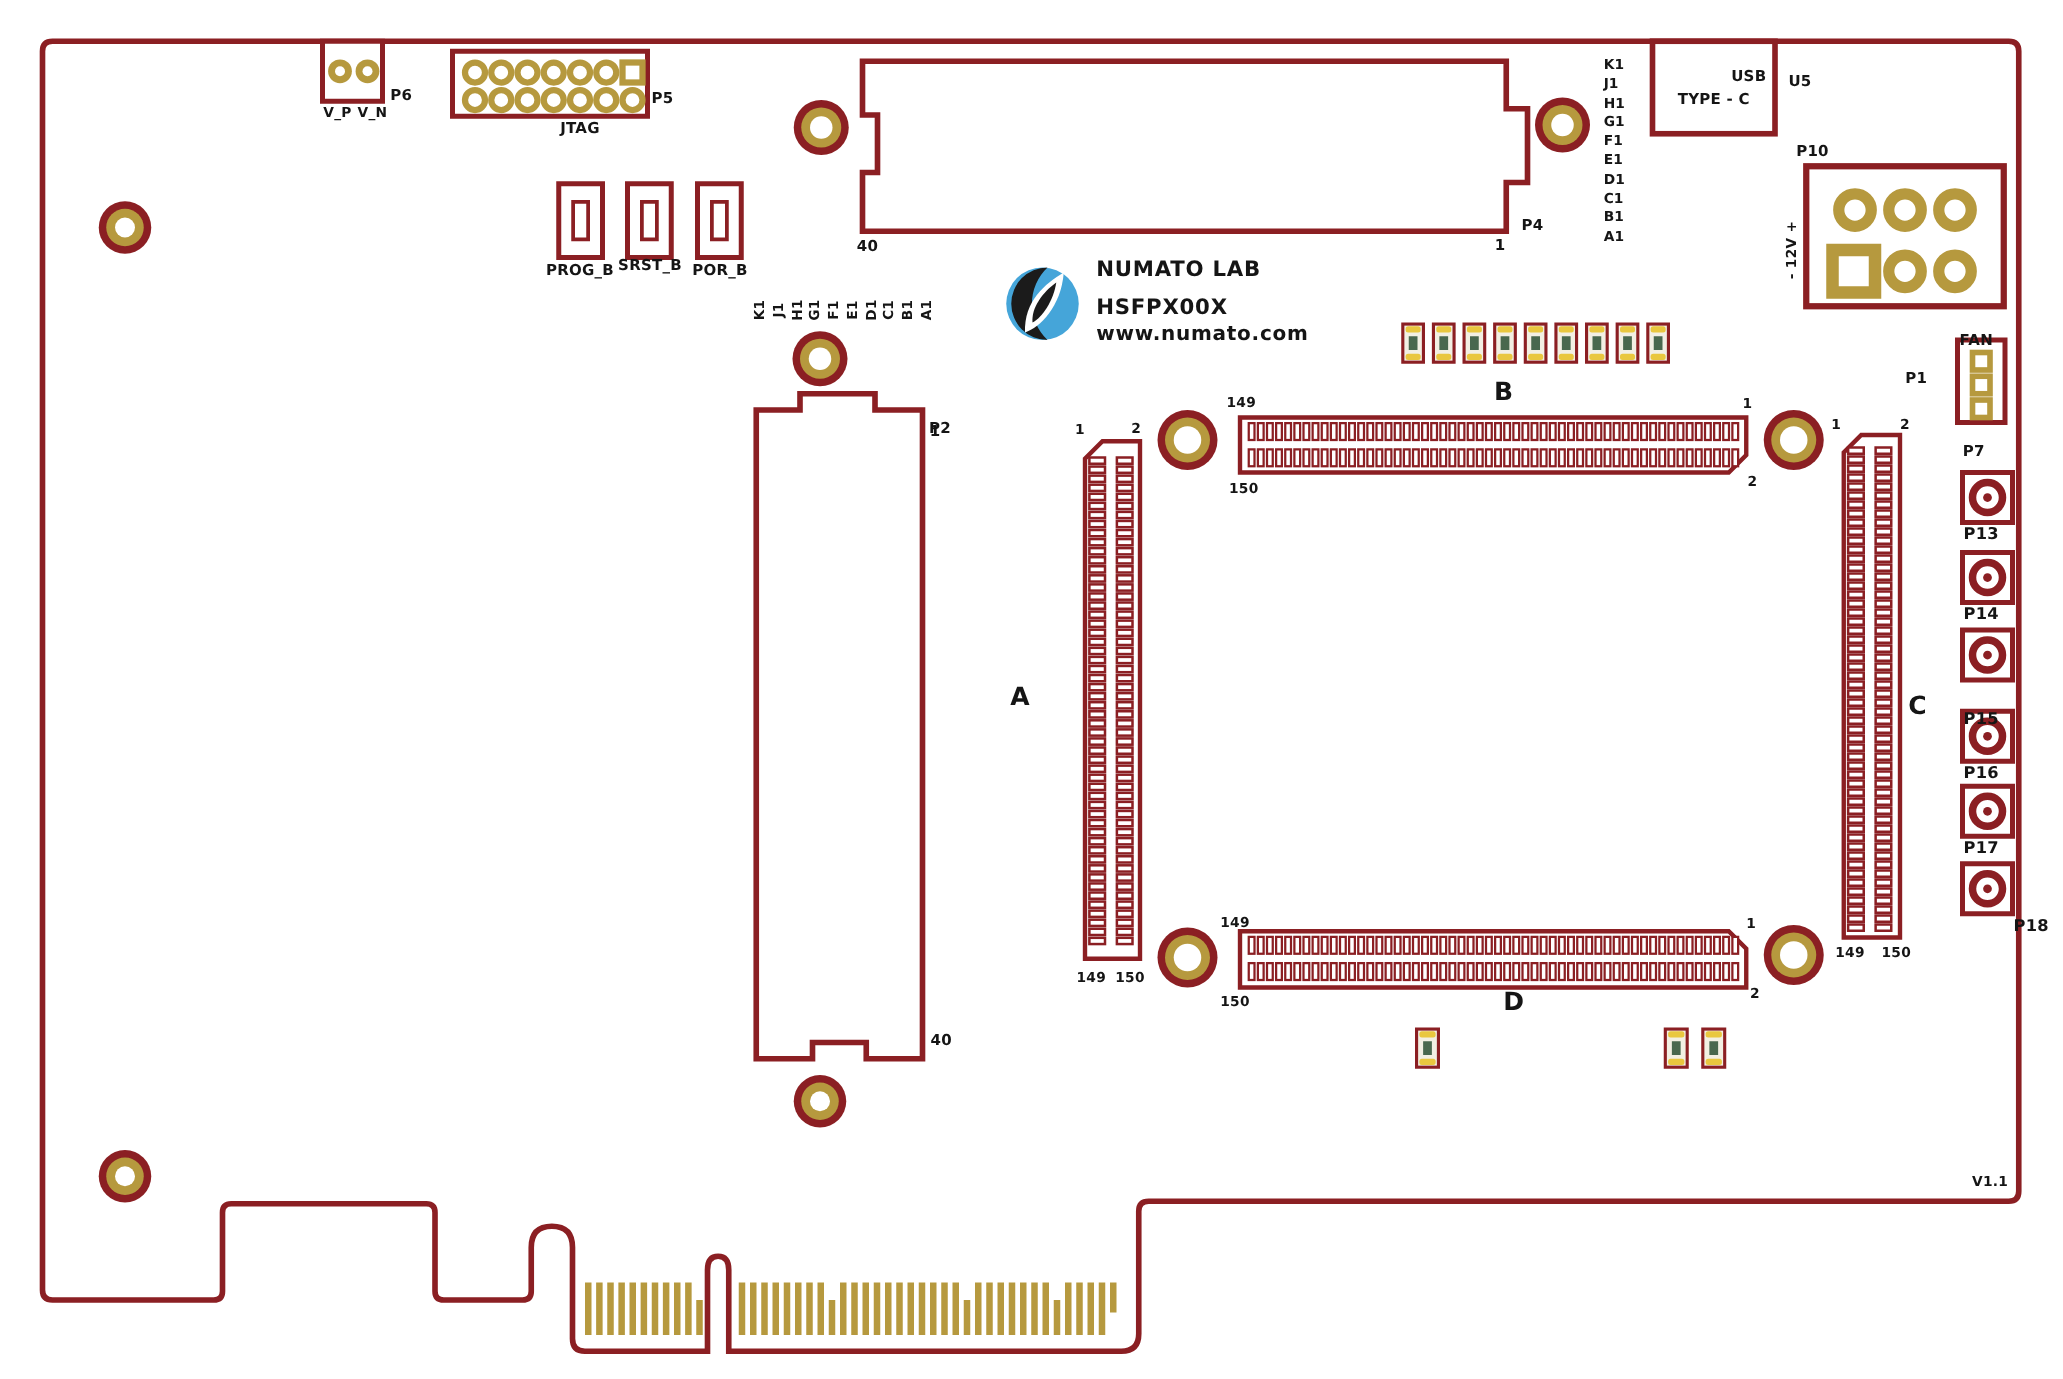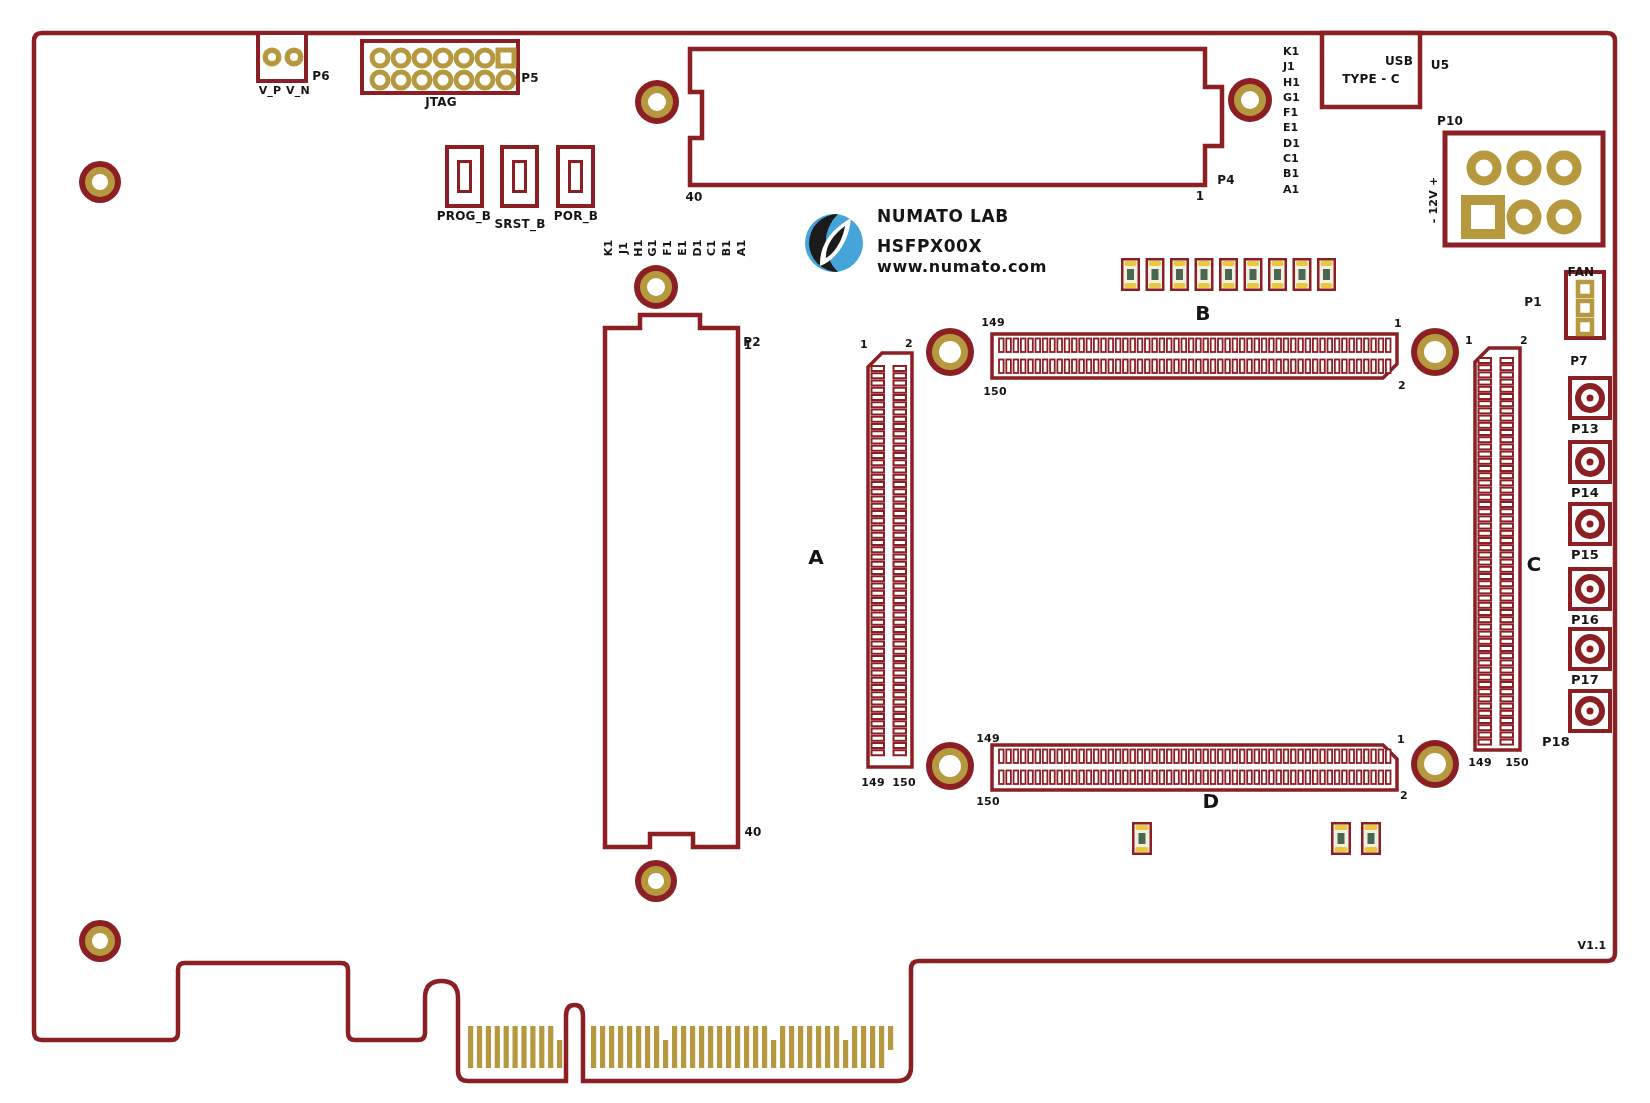--- a/index.html
+++ b/index.html
@@ -695,25 +695,25 @@
         <rect x="861" y="1026" width="5.2" height="42" fill="#B6993E"></rect>
         <rect x="870" y="1026" width="5.2" height="42" fill="#B6993E"></rect>
         <rect x="879" y="1026" width="5.2" height="42" fill="#B6993E"></rect>
         <rect x="888" y="1026" width="5.2" height="24" fill="#B6993E"></rect>
       </g>
   </svg>
 
   <div class="lbl s11" style="left:270px;top:90px">V_P</div>
   <div class="lbl s11" style="left:298px;top:90px">V_N</div>
   <div class="lbl s12" style="left:321px;top:76px">P6</div>
-  <div class="lbl s12" style="left:441px;top:102px">JTAG</div>
+  <div class="lbl s12" style="left:464px;top:102px">JTAG</div>
   <div class="lbl s12" style="left:530px;top:78px">P5</div>
 
   <div class="lbl s12" style="left:464px;top:216px">PROG_B</div>
-  <div class="lbl s12" style="left:520px;top:224px">SRST_B</div>
+  <div class="lbl s12" style="left:520px;top:212px">SRST_B</div>
   <div class="lbl s12" style="left:576px;top:216px">POR_B</div>
 
   <div class="lbl s12" style="left:694px;top:197px">40</div>
   <div class="lbl s12" style="left:1200px;top:196px">1</div>
   <div class="lbl s12" style="left:1226px;top:180px">P4</div>
 
   <div class="lbl s12" style="left:752px;top:342px">P2</div>
   <div class="lbl s12" style="left:748px;top:345px">1</div>
   <div class="lbl s12" style="left:753px;top:832px">40</div>
 
@@ -781,18 +781,18 @@
       <div class="lbl s11 rot" style="left: 681.85px; top: 248px;">E1</div>
       <div class="lbl s11 rot" style="left: 696.62px; top: 248px;">D1</div>
       <div class="lbl s11 rot" style="left: 711.39px; top: 248px;">C1</div>
       <div class="lbl s11 rot" style="left: 726.16px; top: 248px;">B1</div>
       <div class="lbl s11 rot" style="left: 740.93px; top: 248px;">A1</div>
     </div>
 
   <div id="coax-labels">
       <div class="lbl s13" style="left: 1585px; top: 428px;">P13</div>
       <div class="lbl s13" style="left: 1585px; top: 492px;">P14</div>
-      <div class="lbl s13" style="left: 1585px; top: 554px;">P15</div>
+      <div class="lbl s13" style="left: 1585px; top: 576px;">P15</div>
       <div class="lbl s13" style="left: 1585px; top: 619px;">P16</div>
       <div class="lbl s13" style="left: 1585px; top: 679px;">P17</div>
-      <div class="lbl s13" style="left: 1556px; top: 741px; text-align: center;">P18</div>
+      <div class="lbl s13" style="left: 1625px; top: 741px; text-align: center;">P18</div>
     </div>
 </div>
 
 </body></html>

